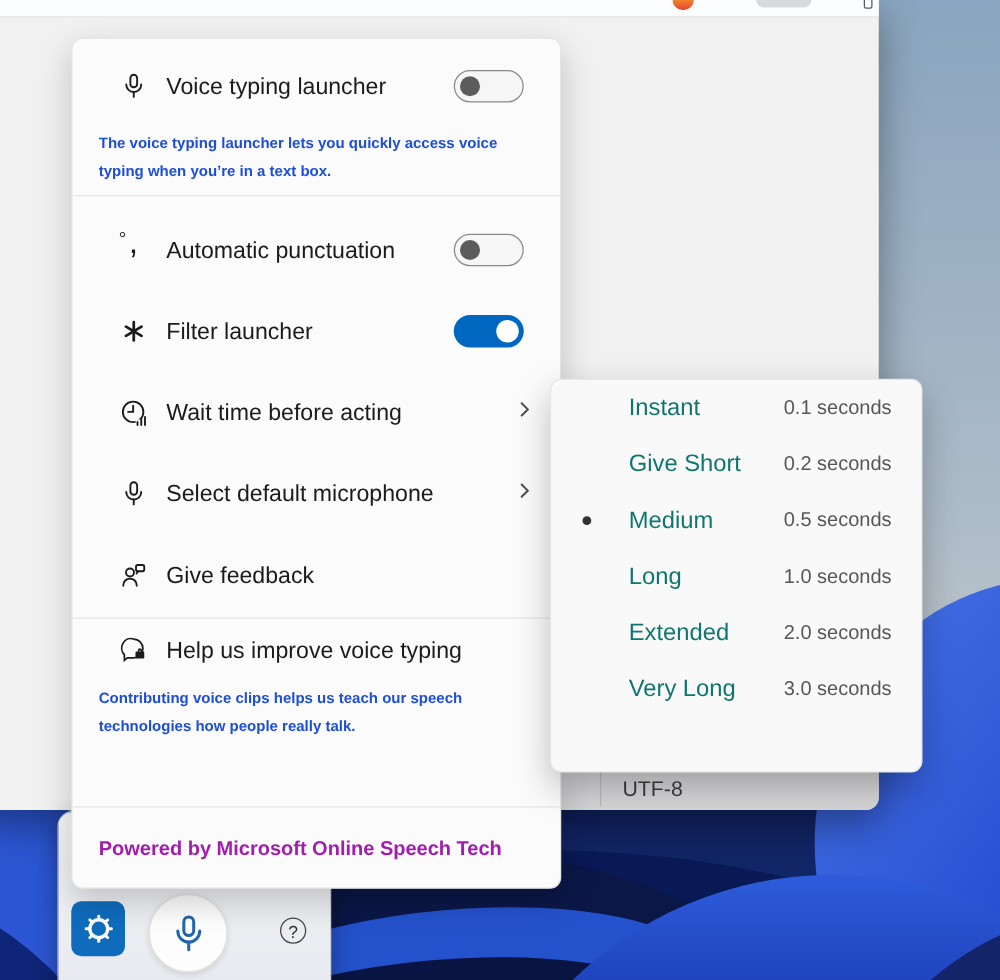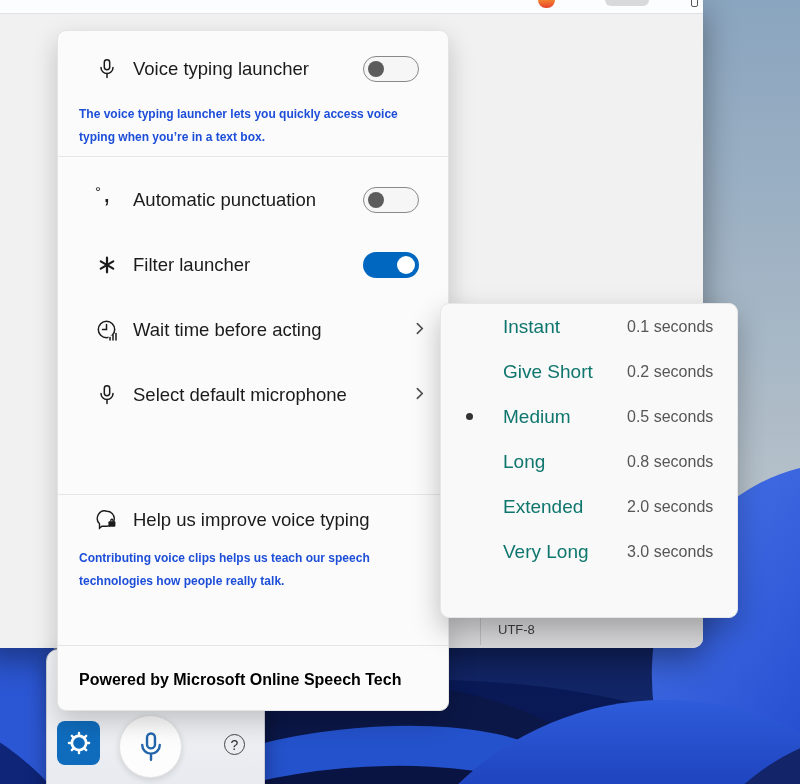--- a/index.html
+++ b/index.html
@@ -18,21 +18,21 @@
     background:#fcfdfe; border-bottom:1px solid #e2e2e4; }
   .tb-orange { position:absolute; left:558px; top:0; width:17px; height:8px;
     background:linear-gradient(180deg,#f2802f,#e8432c); border-radius:0 0 9px 9px; }
   .tb-pill { position:absolute; left:625px; top:-6px; width:44px; height:12px;
     background:#d8d9db; border-radius:7px; }
   .tb-glyph { position:absolute; left:711px; top:-2px; width:7px; height:9px;
     border:1.5px solid #5a5a5a; border-radius:2px; background:transparent; }
   #statusbar { position:absolute; left:460px; top:613px; width:263px; height:35px;
     background:#d7d7d9; border-top:1px solid #c3c3c5; border-radius:0 0 10px 0; }
   #statusbar .vdiv { position:absolute; left:40px; top:3px; width:1px; height:28px; background:#bcbcbe; }
-  #statusbar .enc { position:absolute; left:58px; top:8px; font-size:13px; color:#3c3c3c; }
+  #statusbar .enc { position:absolute; left:58px; top:8px; font-size:17px; color:#3c3c3c; }
 
   
   #voice-bar { left:46px; top:649px; width:219px; height:150px; z-index:2;
     background:linear-gradient(180deg,#f5f6f8,#e6e9ee); border:1px solid #c9ccd3;
     border-radius:12px; box-shadow:0 8px 20px rgba(0,0,0,.35); }
   #gear-btn { position:absolute; left:10px; top:71px; width:43px; height:44px;
     background:#0f6cbd; border-radius:8px; display:flex; align-items:center; justify-content:center; }
   #mic-btn { position:absolute; left:72px; top:65px; width:63px; height:63px;
     background:#fdfdfd; border:1px solid #e3e3e3; border-radius:50%;
     box-shadow:0 2px 6px rgba(0,0,0,.12); display:flex; align-items:center; justify-content:center; }
@@ -56,21 +56,21 @@
   .mlabel { margin-left:13px; font-size:18.5px; color:#1b1b1b; }
   .toggle { margin-left:auto; margin-right:29px; width:56px; height:26px; border-radius:13px; position:relative; }
   .toggle.off { background:#f6f6f6; border:1px solid #898989; }
   .toggle.off .knob { position:absolute; left:4px; top:4px; width:16px; height:16px; border-radius:50%; background:#5c5c5c; }
   .toggle.on { background:#0067c0; }
   .toggle.on .knob { position:absolute; right:4px; top:4px; width:18px; height:18px; border-radius:50%; background:#ffffff; }
   .chev { margin-left:auto; margin-right:22px; }
   .desc { margin:8px 8px 0 21px; width:355px; font-size:12px; line-height:23px; color:#1d4ed8;font-weight:bold; }
   .sec3 .desc { margin-top:2px; }
   .link { margin:17px 8px 0 21px; font-size:17px; line-height:21px; color:#17549f; }
-  .footer-link { margin-left:21px; font-size:16px; font-weight:bold; color:#000000; }
+  .footer-link { margin-left:21px; font-size:16px; font-weight:bold; color:#a21caf; }
 
   
   #submenu { left:440px; top:303px; width:298px; height:315px; z-index:4;
     background:#f9f9f9; border:1px solid #e7e7e7; border-radius:9px;
     box-shadow:0 12px 28px rgba(0,0,0,.25); padding-top:0; }
   .srow { position:relative; height:45px; display:flex; align-items:center; }
   .srow .bullet { position:absolute; left:25px; top:19px; width:7px; height:7px; border-radius:50%; background:#333; display:none; }
   .srow.selected .bullet { display:block; }
   .srow .slabel { position:absolute; left:62px; font-size:19px; color:#0f766e; }
   .srow .svalue { position:absolute; left:186px; font-size:16px; color:#565656; }
@@ -226,20 +226,31 @@
             <line x1="12" y1="16.8" x2="12" y2="20.5"></line>
           </svg>
         </span>
         <span class="mlabel">Select default microphone</span>
         <span class="chev">
           <svg width="13" height="13" viewBox="0 0 12 12" fill="none" stroke="#4f4f4f" stroke-width="1.5" stroke-linecap="round">
               <polyline points="4,1.5 8.5,6 4,10.5"></polyline>
             </svg>
         </span>
       </div>
+      <div class="mrow">
+        <span class="icon-box">
+          <svg width="24" height="24" viewBox="0 0 24 24" fill="none" stroke="#1b1b1b" stroke-width="1.5" stroke-linecap="round">
+            <circle cx="9" cy="10" r="3.2"></circle>
+            <path d="M3.6 20.5 c0-3.4 2.4-5.6 5.4-5.6 s5.4 2.2 5.4 5.6"></path>
+            <rect x="13.8" y="4" width="6.6" height="5" rx="1.4"></rect>
+            <path d="M15.5 9 l-1.2 1.8"></path>
+          </svg>
+        </span>
+        <span class="mlabel">Give feedback</span>
+      </div>
     </div>
     <div class="divider"></div>
 
     <div class="sec3">
       <div class="mrow">
         <span class="icon-box">
           <svg width="24" height="24" viewBox="0 0 24 24" fill="none" stroke="#1b1b1b" stroke-width="1.5" stroke-linecap="round">
             <path d="M12 3.5 a8 8.2 0 0 1 0 16.4 h-5.5 l-2.6 2.2 v-5 a8 8.2 0 0 1 8.1-13.6z" transform="scale(0.92) translate(1,0)"></path>
             <g fill="#1b1b1b" stroke="none">
               <rect x="13.4" y="13.2" width="7" height="5.6" rx="1"></rect>
@@ -270,21 +281,21 @@
       <span class="svalue">0.2 seconds</span>
     </div>
     <div class="srow selected">
       <span class="bullet"></span>
       <span class="slabel">Medium</span>
       <span class="svalue">0.5 seconds</span>
     </div>
     <div class="srow">
 
       <span class="slabel">Long</span>
-      <span class="svalue">0.8 seconds</span>
+      <span class="svalue">1.0 seconds</span>
     </div>
     <div class="srow">
 
       <span class="slabel">Extended</span>
       <span class="svalue">2.0 seconds</span>
     </div>
     <div class="srow">
 
       <span class="slabel">Very Long</span>
       <span class="svalue">3.0 seconds</span>

